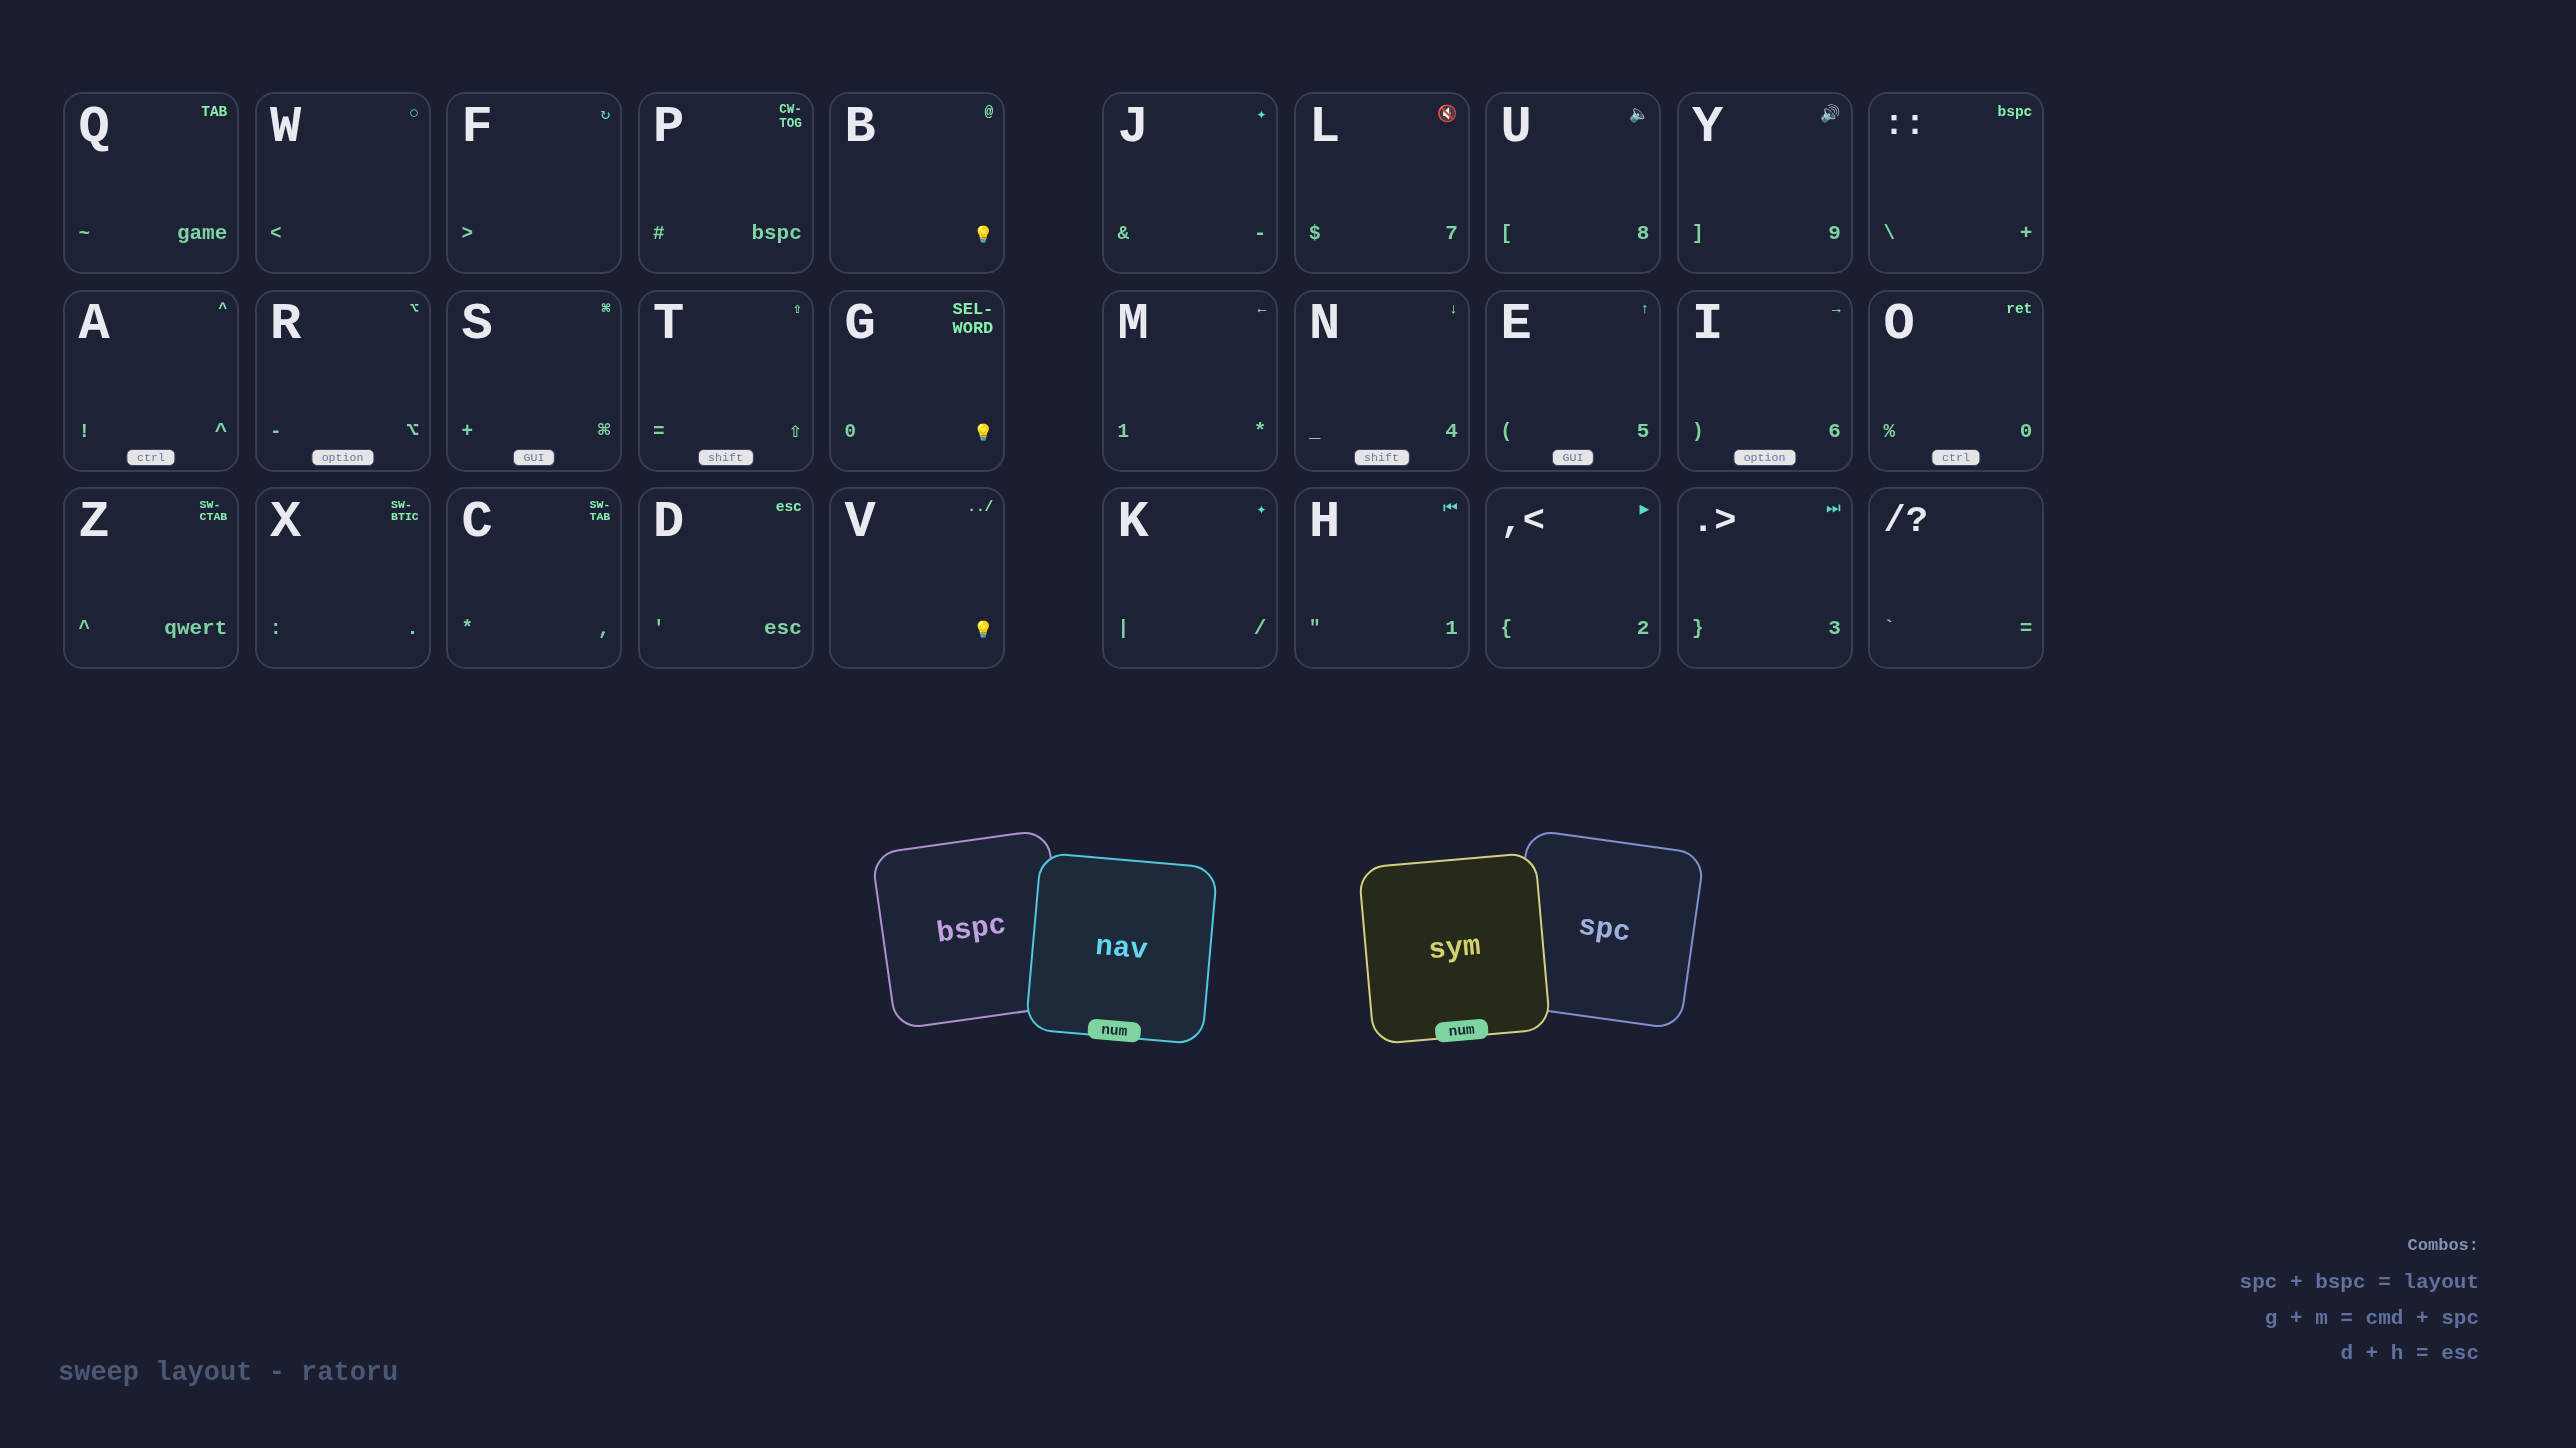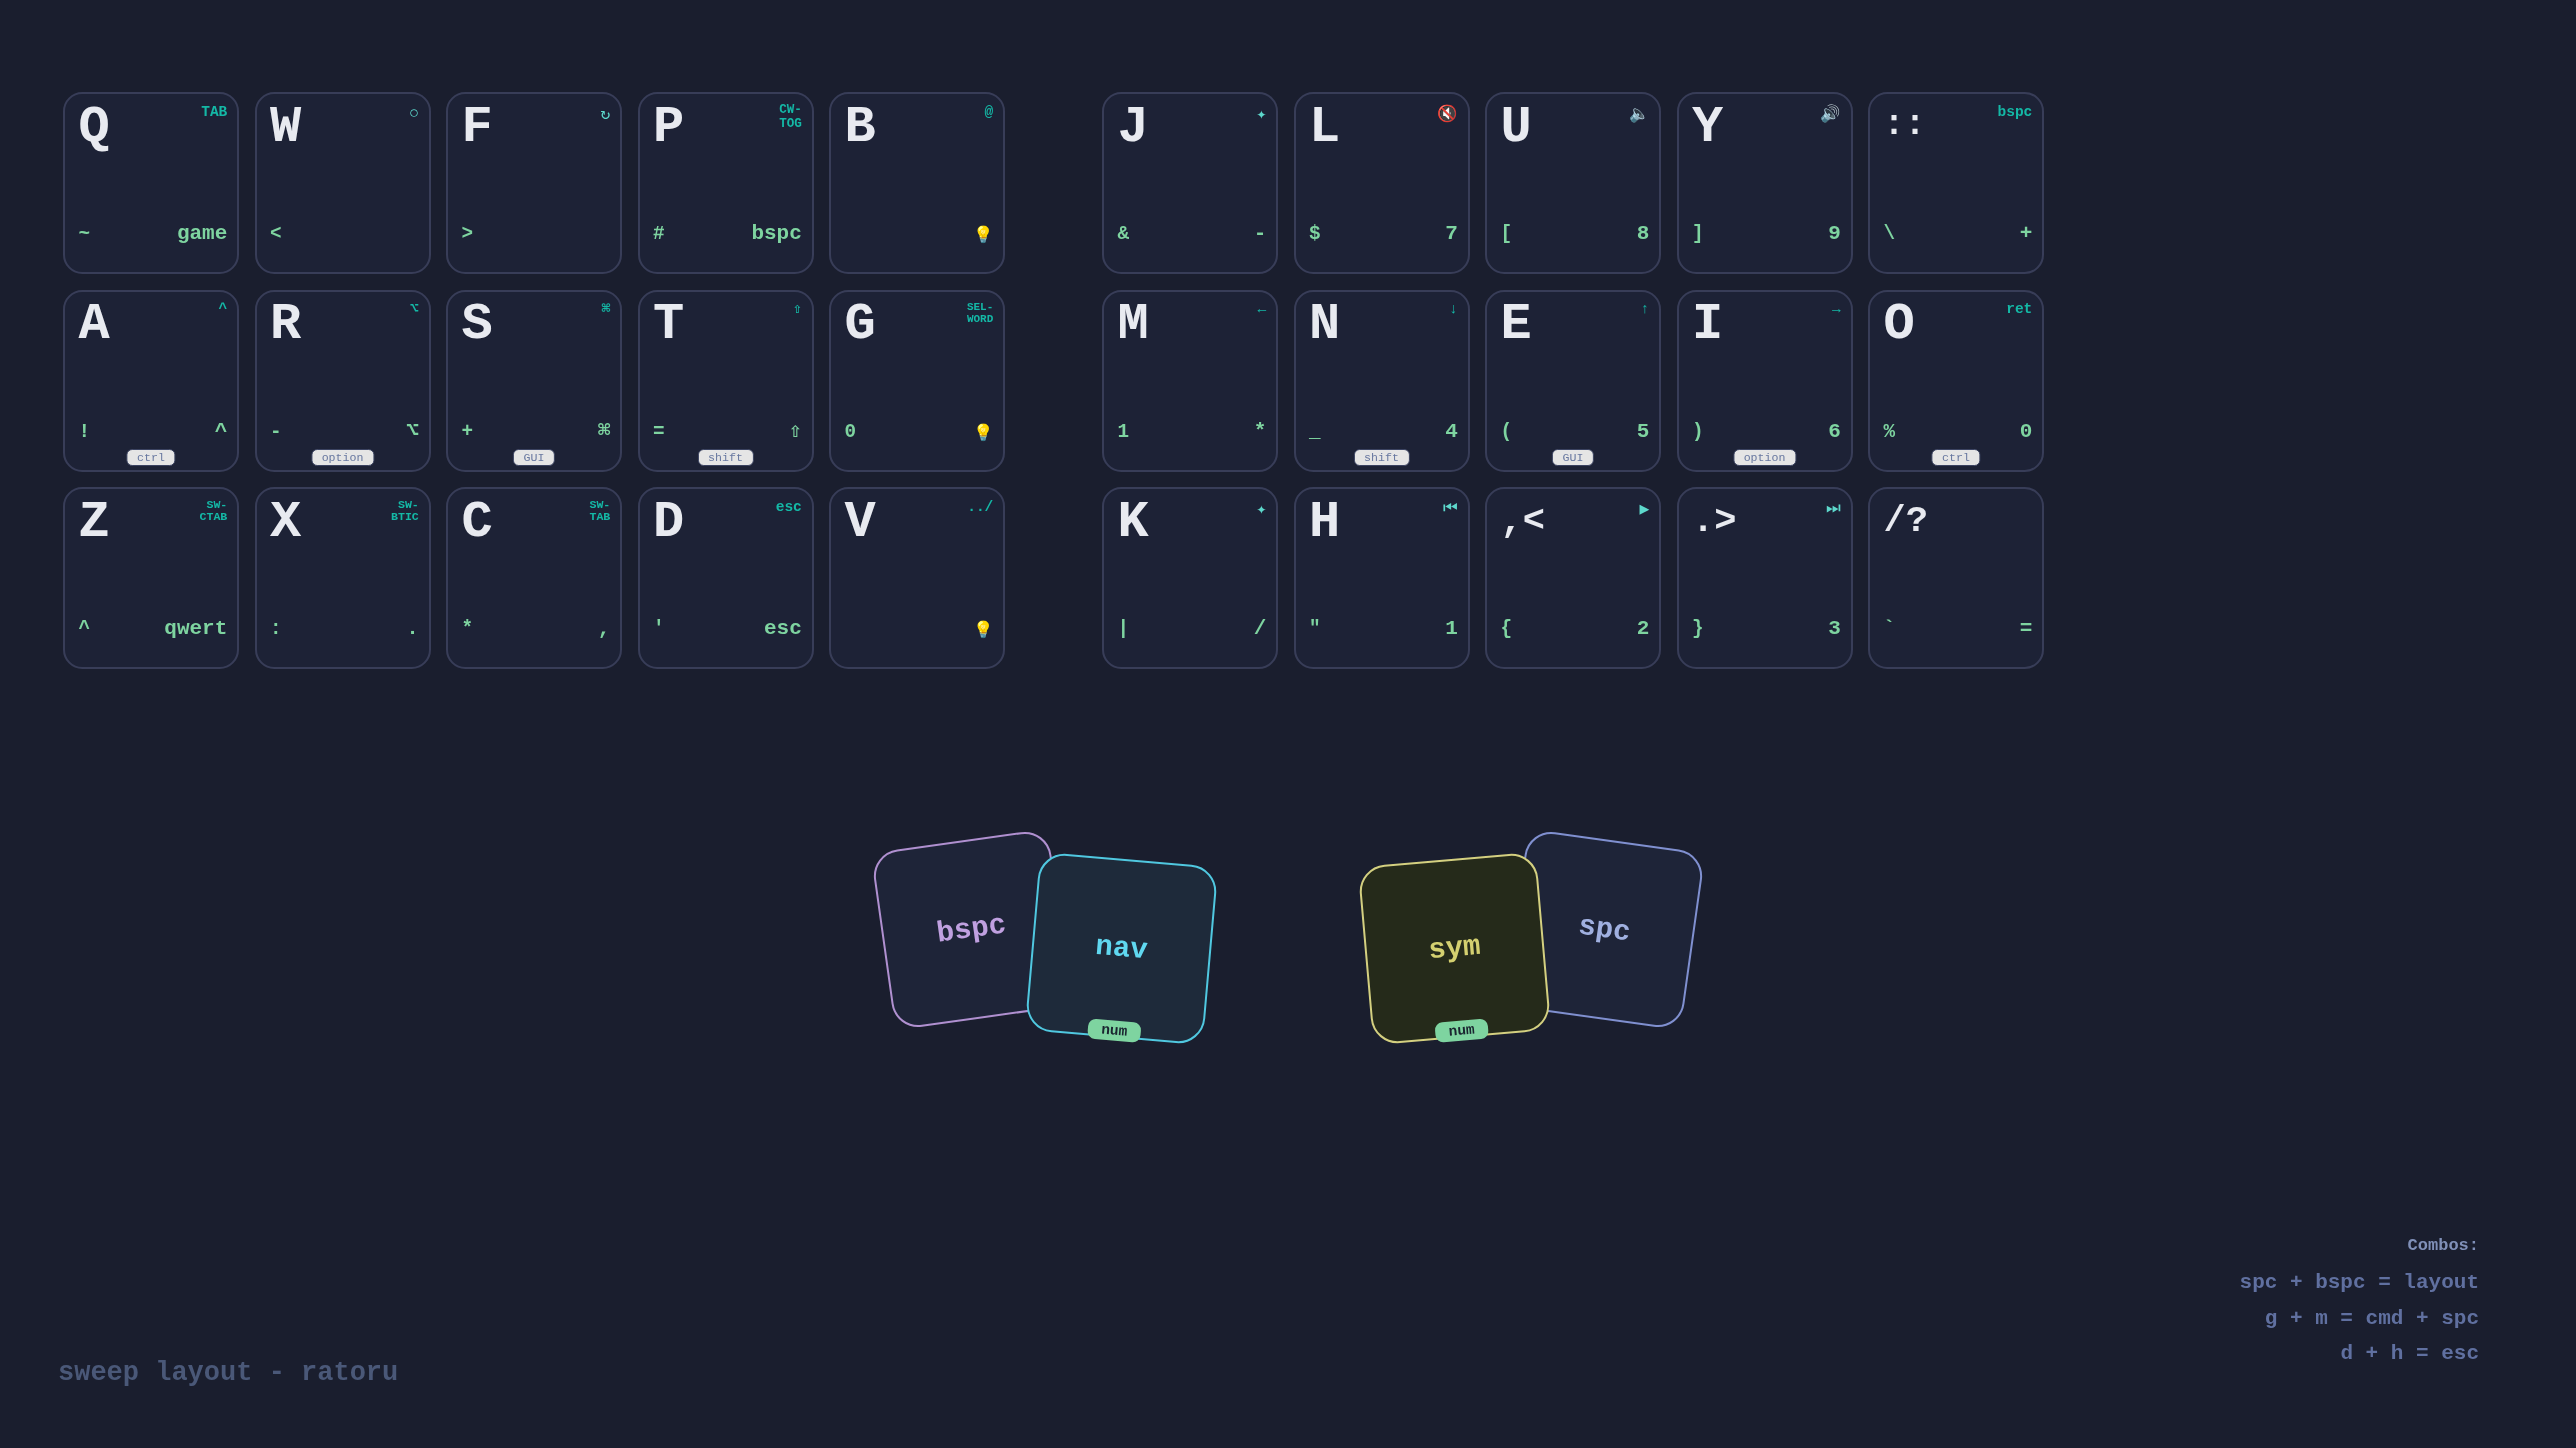--- a/index.html
+++ b/index.html
@@ -165,21 +165,21 @@
     }
     .half-right {
       display: flex;
       gap: 15.5px;
       margin-left: 97px;
     }
 
     
     .k { position: relative; }
     .k-main { position: absolute; left: 13.5px; top: 7.7px; font-size: 52px; font-weight: 800; color: #e8eaf0; line-height: 1; }
-    .k-tr { position: absolute; top: 9.7px; right: 9.7px; font-size: 14.5px; color: #14b8a6; font-weight: 700; line-height: 1.2; text-align: right; }
+    .k-tr { position: absolute; top: 9.7px; right: 9.7px; font-size: 14.5px; color: #86efac; font-weight: 700; line-height: 1.2; text-align: left; }
     .k-bl { position: absolute; bottom: 27px; left: 13.5px; font-size: 19.3px; color: #7ed4a0; font-weight: 600; }
     .k-br { position: absolute; bottom: 27px; right: 9.7px; font-size: 21px; color: #7ed4a0; font-weight: 600; }
     .k-badge { position: absolute; bottom: 3.9px; left: 50%; transform: translateX(-50%); background: #e5e5e5; border: 1.4px solid #3a4260; border-radius: 5.8px; padding: 1px 9.7px; font-size: 11.6px; color: #6878a0; white-space: nowrap; }
     .k-icon-tr { position: absolute; top: 9.7px; right: 9.7px; font-size: 16.4px; color: #5dd8cc; }
     .k-icon-br { position: absolute; bottom: 27px; right: 9.7px; font-size: 16.4px; color: #c8e870; }
 
     .key-box {
       width: 176px;
       height: 182px;
       background: #1d2236;
@@ -298,21 +298,21 @@
       <div class="key-box k">
         <span class="k-main">T</span>
         <span class="k-tr">⇧</span>
         <span class="k-bl">=</span>
         <span class="k-br">⇧</span>
         <span class="k-badge">shift</span>
       </div>
 
       <div class="key-box k">
         <span class="k-main">G</span>
-        <span class="k-tr" style="font-size:11px;line-height:1.1;">SEL-<br>WORD</span>
+        <span class="k-tr" style="font-size:17px;line-height:1.1;">SEL-<br>WORD</span>
         <span class="k-bl">0</span>
         <span class="k-icon-br">💡</span>
       </div>
     </div>
     <div class="half-right">
 
       <div class="key-box k">
         <span class="k-main">M</span>
         <span class="k-tr">←</span>
         <span class="k-bl">1</span>

